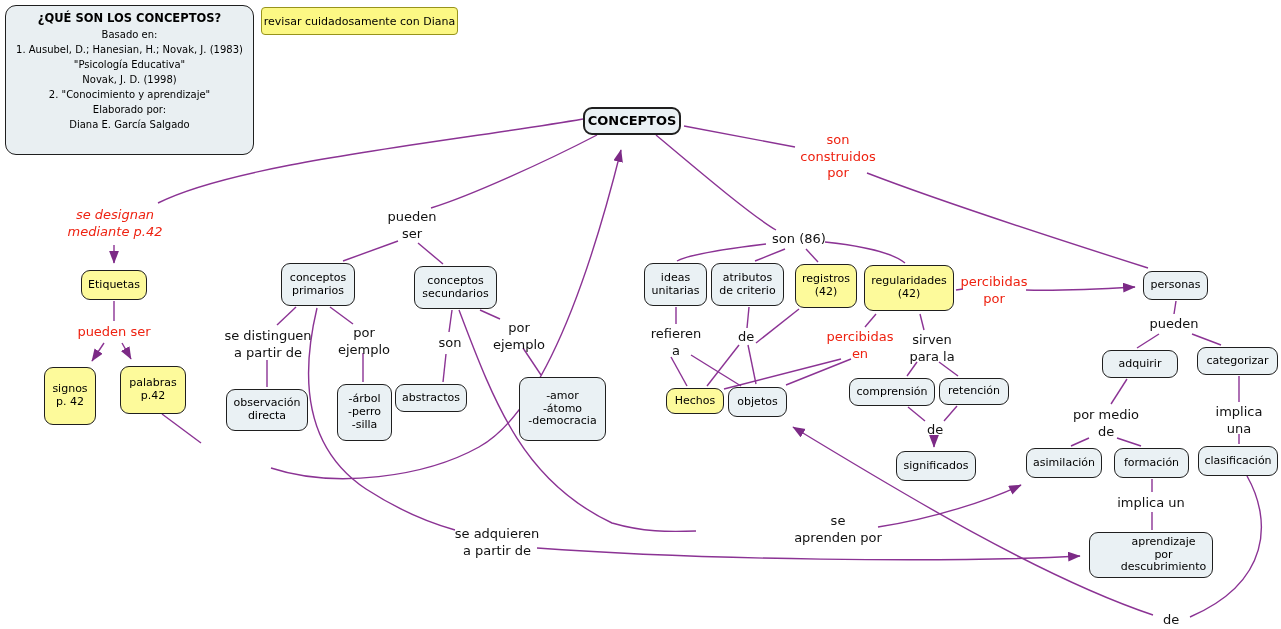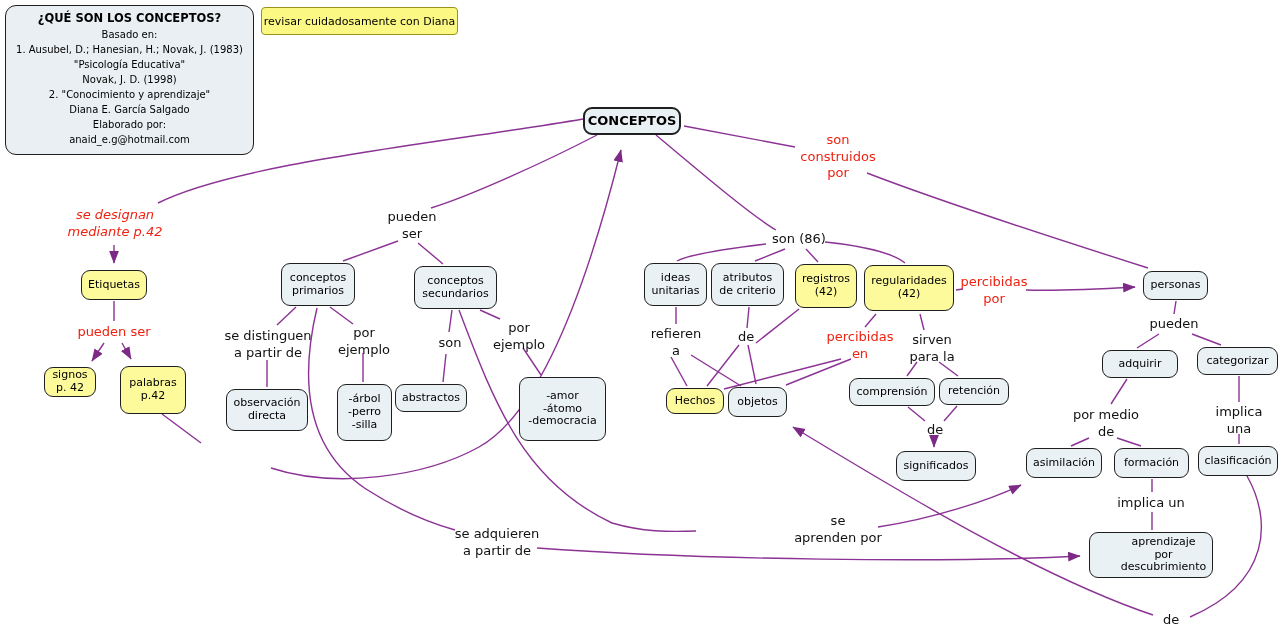--- a/index.html
+++ b/index.html
@@ -95,29 +95,28 @@
     </g>
   </svg>
 
   <div class="infobox">
     <div class="t">¿QUÉ SON LOS CONCEPTOS?</div>
     <div>Basado en:</div>
     <div>1. Ausubel, D.; Hanesian, H.; Novak, J. (1983)</div>
     <div>"Psicología Educativa"</div>
     <div>Novak, J. D. (1998)</div>
     <div>2. "Conocimiento y aprendizaje"</div>
+    <div>Elaborado por:</div>
     <div>Diana E. García Salgado</div>
-    <div>Elaborado por:</div>
-    <div>anaid_e.g@hotmail.com</div>
   </div>
   <div class="annotation">revisar cuidadosamente con Diana</div>
 
   <div class="node main" style="left:583px;top:107px;width:98px;height:28px;">CONCEPTOS</div>
   <div class="node yellow" style="left:81px;top:270px;width:66px;height:30px;">Etiquetas</div>
-  <div class="node yellow" style="left:44px;top:367px;width:52px;height:30px;">signos
+  <div class="node yellow" style="left:44px;top:367px;width:52px;height:58px;">signos
 p. 42</div>
   <div class="node yellow" style="left:120px;top:366px;width:66px;height:48px;">palabras
 p.42</div>
   <div class="node" style="left:281px;top:263px;width:74px;height:43px;">conceptos
 primarios</div>
   <div class="node" style="left:414px;top:266px;width:83px;height:43px;">conceptos
 secundarios</div>
   <div class="node" style="left:226px;top:389px;width:82px;height:42px;">observación
 directa</div>
   <div class="node" style="left:337px;top:384px;width:55px;height:57px;">-árbol

